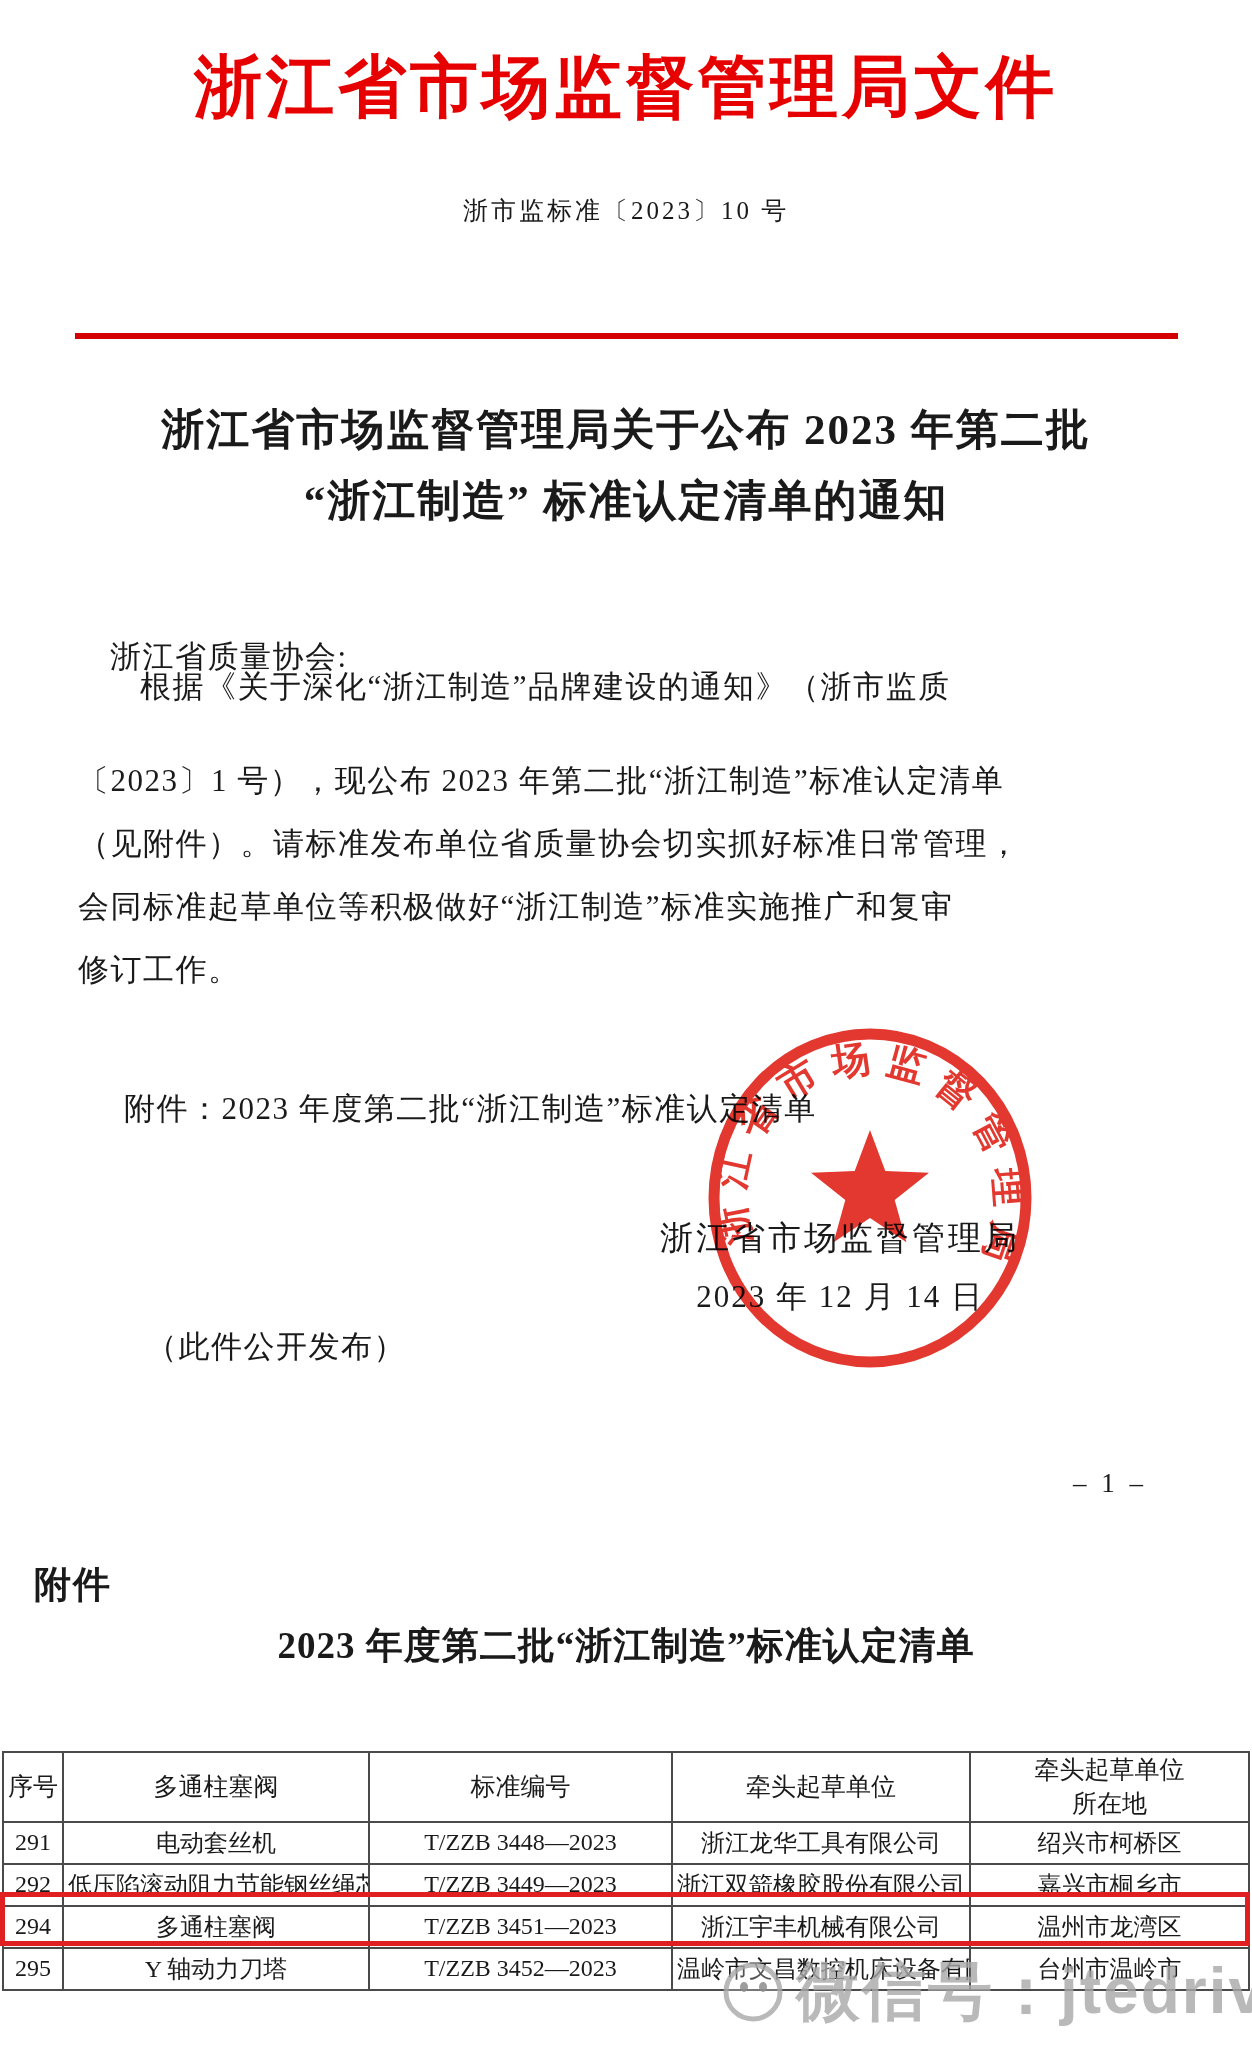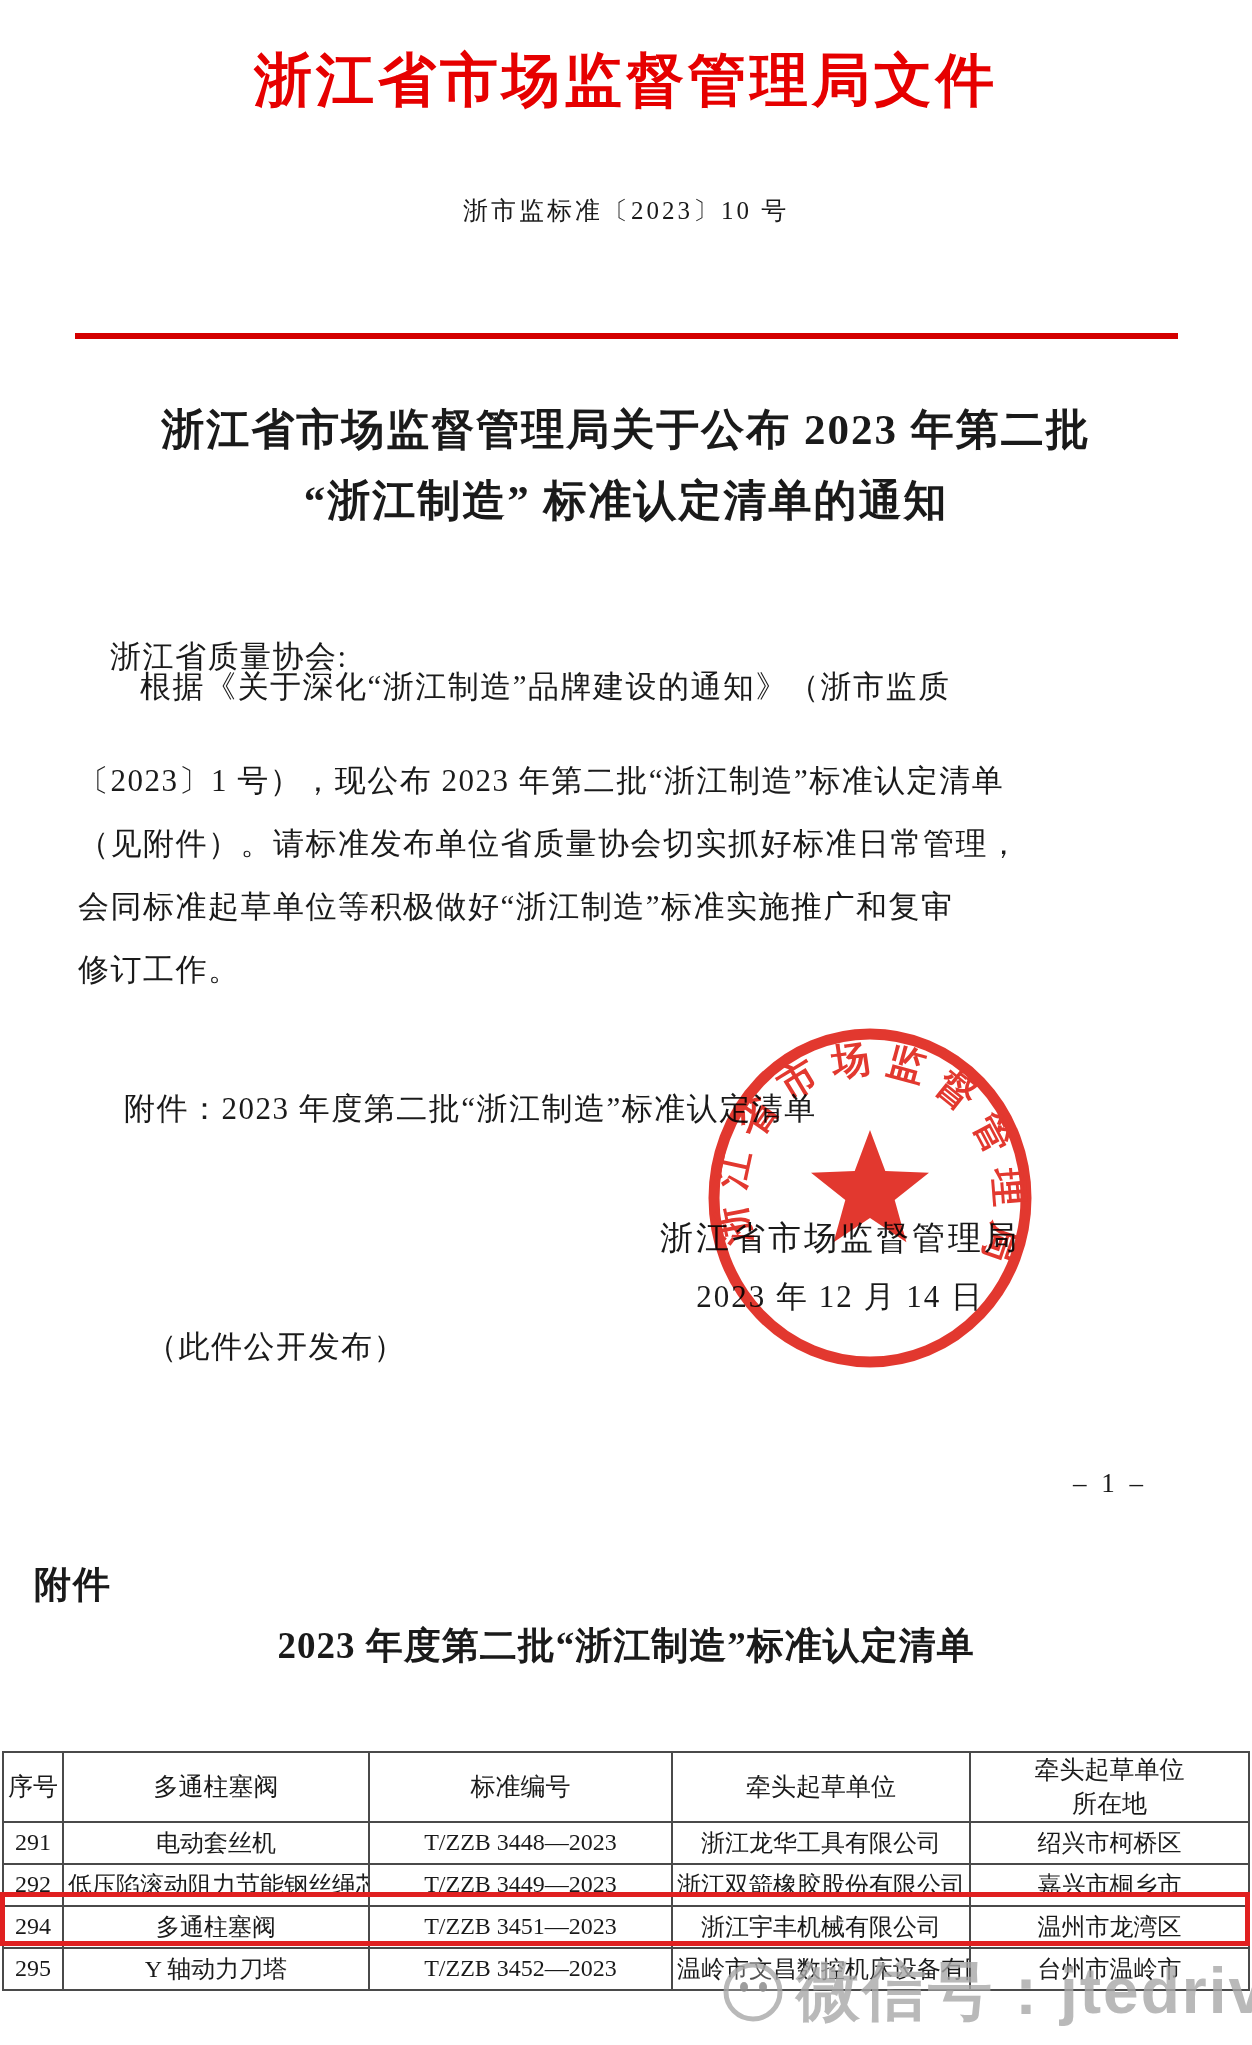--- a/index.html
+++ b/index.html
@@ -9,21 +9,21 @@
     position:relative;
     font-family:"Liberation Serif","DejaVu Serif",serif;
     color:#1a1a1a;
     overflow:hidden;
   }
   .abs{position:absolute;}
   .center{left:0;width:1252px;text-align:center;}
 
   .header-title{
     top:42px;
-    font-size:58px;
+    font-size:68px;
     font-weight:bold;
     color:#e60000;
     letter-spacing:4px;
     white-space:nowrap;
   }
   .doc-number{
     top:194px;
     font-size:25px;
     letter-spacing:3px;
   }

